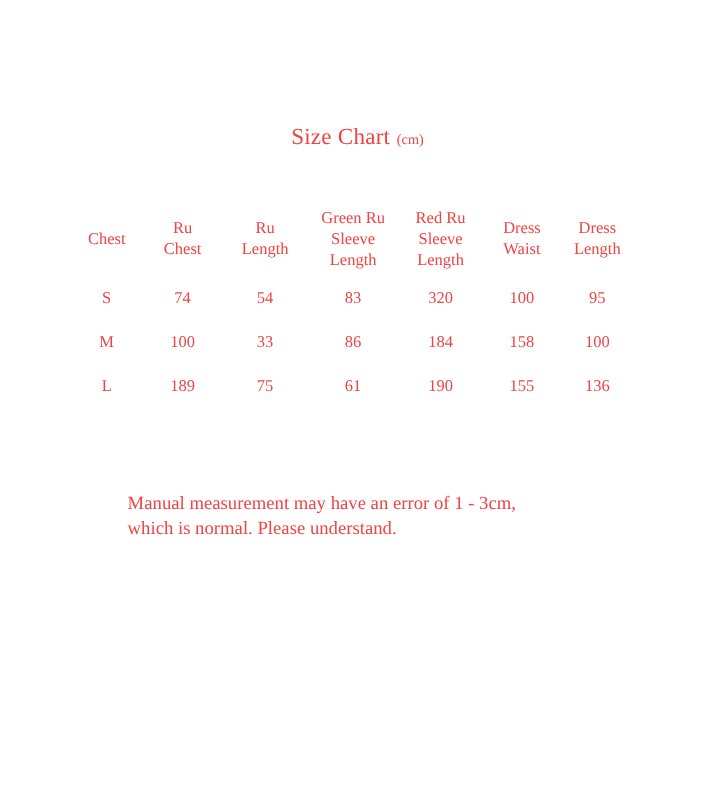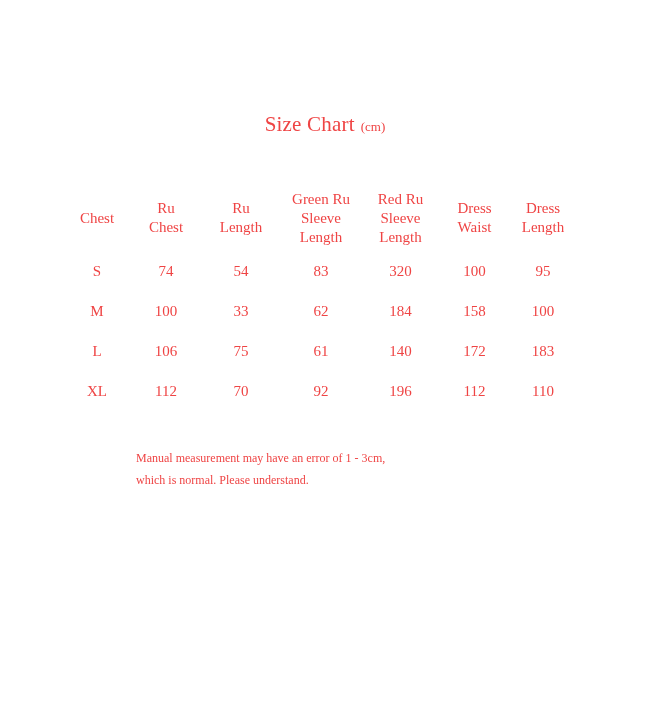--- a/index.html
+++ b/index.html
@@ -57,23 +57,23 @@
   }
   table.size-table td {
     height: 40px;
     font-size: 15px;
     text-align: center;
     vertical-align: middle;
     padding: 0;
   }
   .note {
     position: absolute;
-    left: 136px;
+    left: 116px;
     top: 447px;
-    font-size: 12px;
+    font-size: 17px;
     line-height: 22px;
     white-space: pre-line;
   }
 </style>
 </head>
 <body>
 
 <div class="page">
 
   <div class="title-wrap">
@@ -116,42 +116,33 @@
         <td>54</td>
         <td>83</td>
         <td>320</td>
         <td>100</td>
         <td>95</td>
       </tr>
       <tr>
         <td>M</td>
         <td>100</td>
         <td>33</td>
-        <td>62</td>
+        <td>86</td>
         <td>184</td>
         <td>158</td>
         <td>100</td>
       </tr>
       <tr>
         <td>L</td>
-        <td>106</td>
+        <td>189</td>
         <td>75</td>
         <td>61</td>
-        <td>140</td>
-        <td>172</td>
-        <td>183</td>
-      </tr>
-      <tr>
-        <td>XL</td>
-        <td>112</td>
-        <td>70</td>
-        <td>92</td>
-        <td>196</td>
-        <td>112</td>
-        <td>110</td>
+        <td>190</td>
+        <td>155</td>
+        <td>136</td>
       </tr>
     </tbody>
   </table>
 
   <div class="note">Manual measurement may have an error of 1 - 3cm,
 which is normal. Please understand.</div>
 
 </div>
 
 </body></html>

